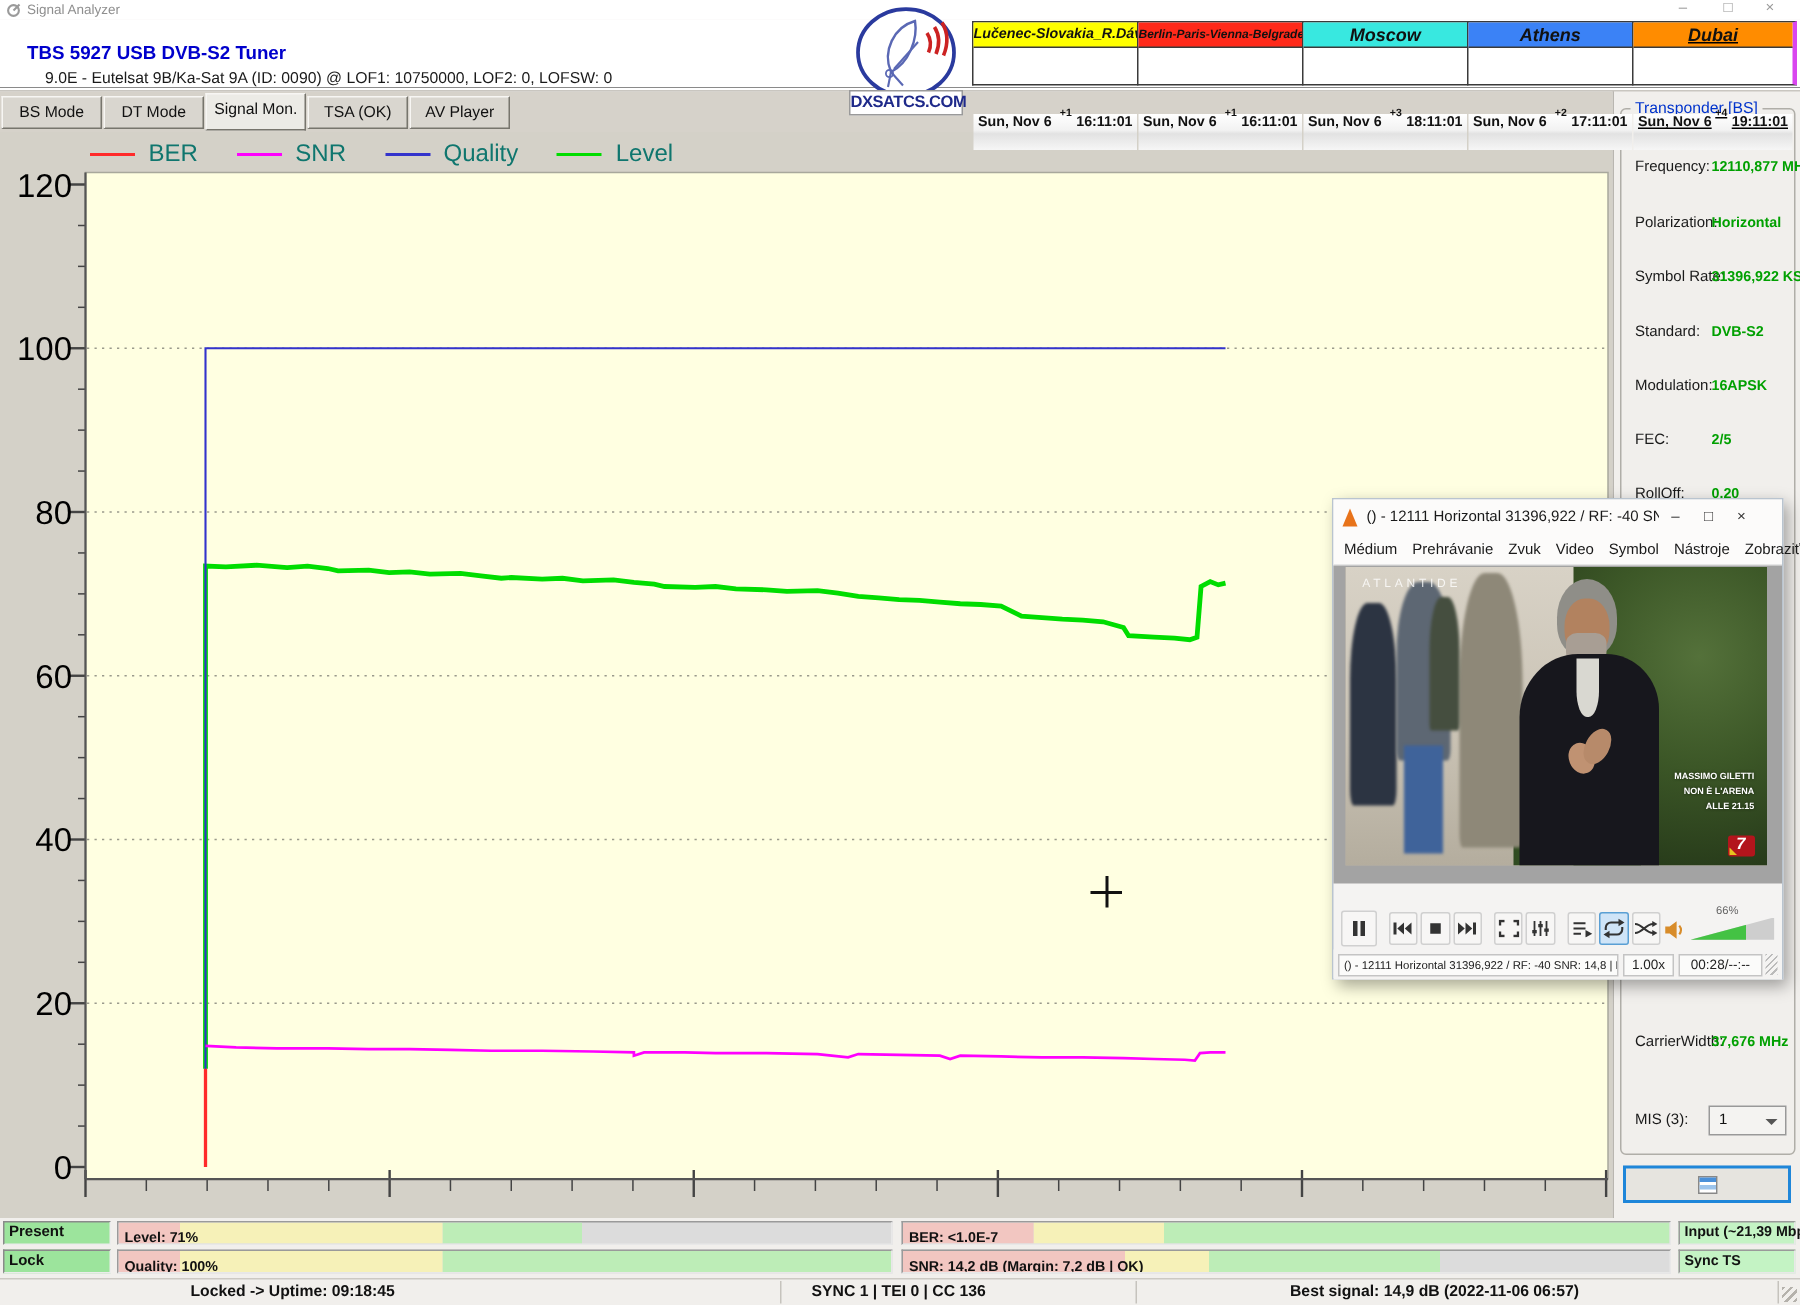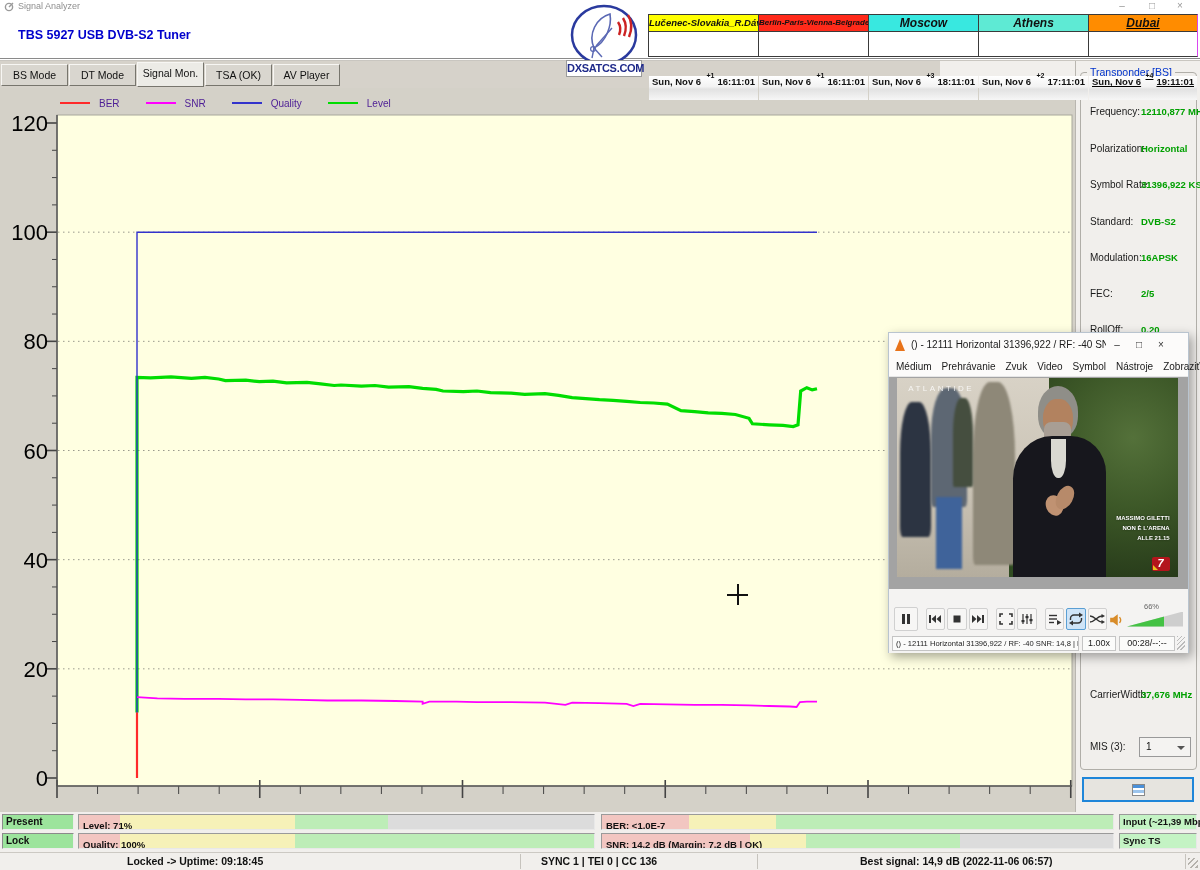--- a/index.html
+++ b/index.html
@@ -18,41 +18,41 @@
   #tuner-title { position:absolute; left:18px; top:15px; font-size:12.5px; font-weight:bold; color:#0000cc;text-align:center; }
   #tuner-sub { position:absolute; left:30px; top:33px; font-size:10.5px; color:#1a1a1a; }
 
   
   #logo { position:absolute; left:566px; top:4px; width:76px; height:76px; z-index:35; }
   #logo-text { position:absolute; left:0px; top:56px; width:76px; height:17px; background:#ffffff; border:1px solid #9a9a9a; font-size:11px; font-weight:bold; color:#1f2a8a; text-align:center; line-height:15px; letter-spacing:-0.3px; }
 
   
   #clocks { position:absolute; left:648px; top:14px; width:551px; height:43px; display:flex; z-index:36; }
   .clock { width:110px; margin-right:0px; border:1px solid #3a3a3a; border-right:none; }
-  .clock:last-child { border-right:1px solid #d946ef;text-decoration:underline; }
+  .clock:last-child { border-right:3px solid #d946ef;text-decoration:underline; }
   .clock-hdr { height:17px; border-bottom:1px solid #3a3a3a; font-style:italic; font-weight:bold; color:#111; text-align:center; line-height:16px; overflow:hidden; white-space:nowrap; }
   .clock-hdr.small  { font-size:9.5px; }
   .clock-hdr.xsmall { font-size:8px; }
   .clock-hdr.big    { font-size:12px; }
   .clock-body { height:24px; background:linear-gradient(180deg,#ffffff 0%,#f2f2f2 45%,#e2e2e2 55%,#f6f6f6 100%); display:flex; align-items:flex-start; padding:0 3px; font-size:9.5px; font-weight:bold; color:#111;margin-top:44px; }
   .clock-date { white-space:nowrap; }
   .clock-off { font-size:7px; margin-left:auto; transform:translateY(-4px); }
   .clock-time { margin-left:3px; white-space:nowrap; }
 
   
-  #tabstrip { position:absolute; left:0; top:61px; width:940px; height:27px; background:#d6d2ca; z-index:3; }
+  #tabstrip { position:absolute; left:0; top:61px; width:1075px; height:27px; background:#d6d2ca; z-index:3; }
   .tab { position:absolute; top:3px; height:22px; background:#d9d6cf; border:1px solid; border-color:#f7f6f3 #77756d #77756d #f7f6f3; font-size:10.5px; color:#111; text-align:center; line-height:20px; cursor:default; }
   .tab.active { top:1px; height:25px; background:#ecebe6; font-weight:normal; }
 
   
   #chart-area { position:absolute; left:0; top:88px; width:1075px; height:724px; background:#d4d1c8; z-index:1; }
   #legend { position:absolute; left:60px; top:6px; height:18px; display:flex; align-items:center; z-index:2; }
   .lg-item { display:flex; align-items:center; margin-right:26px; }
   .lg-line { width:30px; height:2px; margin-right:9px; }
-  .lg-label { font-size:10px; color:#4c1d95; }
+  .lg-label { font-size:16px; color:#0f766e; }
   #chart-svg { position:absolute; left:0; top:0; }
 
   #crosshair { position:absolute; left:727px; top:584px; width:21px; height:21px; z-index:6; }
   #crosshair:before { content:""; position:absolute; left:9.5px; top:0; width:2px; height:21px; background:#111; }
   #crosshair:after  { content:""; position:absolute; left:0; top:9.5px; width:21px; height:2px; background:#111; }
 
   
   #right-panel { position:absolute; left:1075px; top:60px; width:125px; height:752px; background:#f1efec; border-left:1px solid #b9b6b0; z-index:2; }
   #tp-box { position:absolute; left:4px; top:12px; right:3px; height:698px; border:1px solid #b0aea8; border-radius:4px; }
   #tp-title { position:absolute; left:6px; top:-7px; background:#f1efec; padding:0 3px; font-size:10.5px; color:#0033cc; }
@@ -146,20 +146,21 @@
       <line x1="5" y1="5" x2="9" y2="1" stroke="#9a9a9a" stroke-width="1.4"></line>
     </svg>
   <span id="app-title">Signal Analyzer</span>
   <span class="winctl" id="btn-min">–</span>
   <span class="winctl" id="btn-max">□</span>
   <span class="winctl" id="btn-close">×</span>
 </div>
 
 <div id="header">
   <div id="tuner-title">TBS 5927 USB DVB-S2 Tuner</div>
+  <div id="tuner-sub">9.0E - Eutelsat 9B/Ka-Sat 9A (ID: 0090) @ LOF1: 10750000, LOF2: 0, LOFSW: 0</div>
 </div>
 <div id="hdr-sep"></div>
 
 <div id="logo">
   <svg width="76" height="60" viewBox="0 0 76 60">
     <ellipse cx="38" cy="31" rx="32" ry="29" fill="#ffffff" stroke="#2a3a9e" stroke-width="2.5"></ellipse>
     <path d="M28 44 C22 30 30 14 44 10 C46 22 40 38 28 44 Z" fill="none" stroke="#5a68b4" stroke-width="1.6"></path>
     <line x1="30" y1="42" x2="46" y2="24" stroke="#5a68b4" stroke-width="1.4"></line>
     <line x1="28" y1="44" x2="26" y2="54" stroke="#5a68b4" stroke-width="1.4"></line>
     <line x1="28" y1="44" x2="36" y2="53" stroke="#5a68b4" stroke-width="1.4"></line>
@@ -190,21 +191,21 @@
   </div>
   <div class="clock">
     <div class="clock-hdr big" style="background-color: rgb(56, 232, 224);">Moscow</div>
     <div class="clock-body">
         <span class="clock-date">Sun, Nov 6</span>
         <span class="clock-off">+3</span>
         <span class="clock-time">18:11:01</span>
       </div>
   </div>
   <div class="clock">
-    <div class="clock-hdr big" style="background-color: #5eead4;">Athens</div>
+    <div class="clock-hdr big" style="background-color: #3b82f6;">Athens</div>
     <div class="clock-body">
         <span class="clock-date">Sun, Nov 6</span>
         <span class="clock-off">+2</span>
         <span class="clock-time">17:11:01</span>
       </div>
   </div>
   <div class="clock">
     <div class="clock-hdr big" style="background-color: rgb(255, 140, 0);">Dubai</div>
     <div class="clock-body">
         <span class="clock-date">Sun, Nov 6</span>

